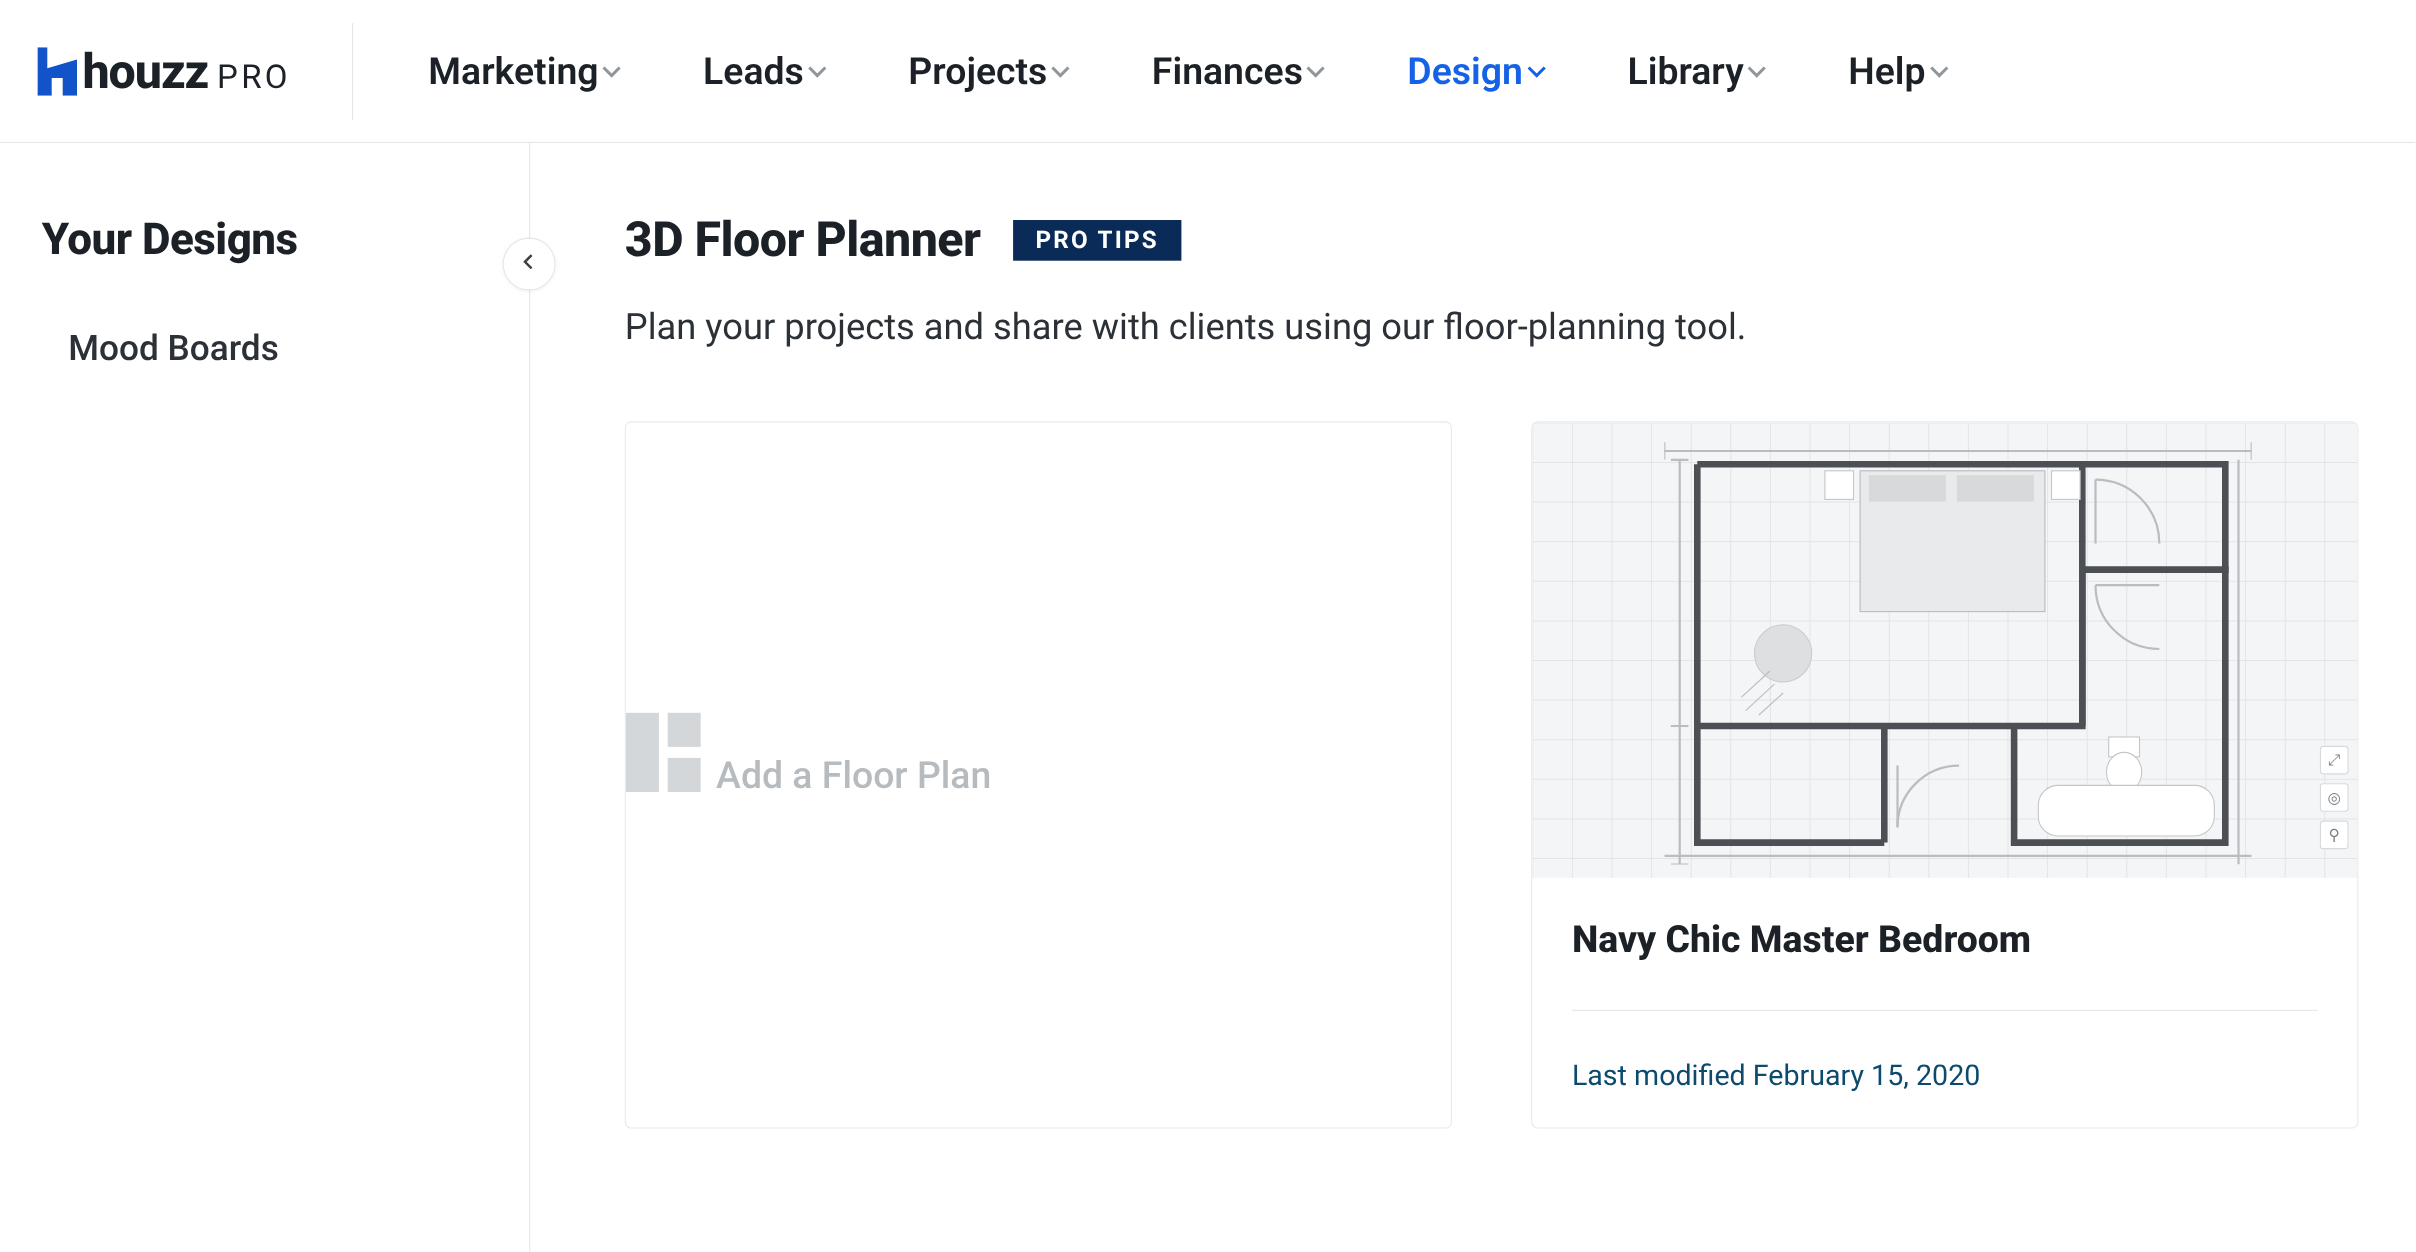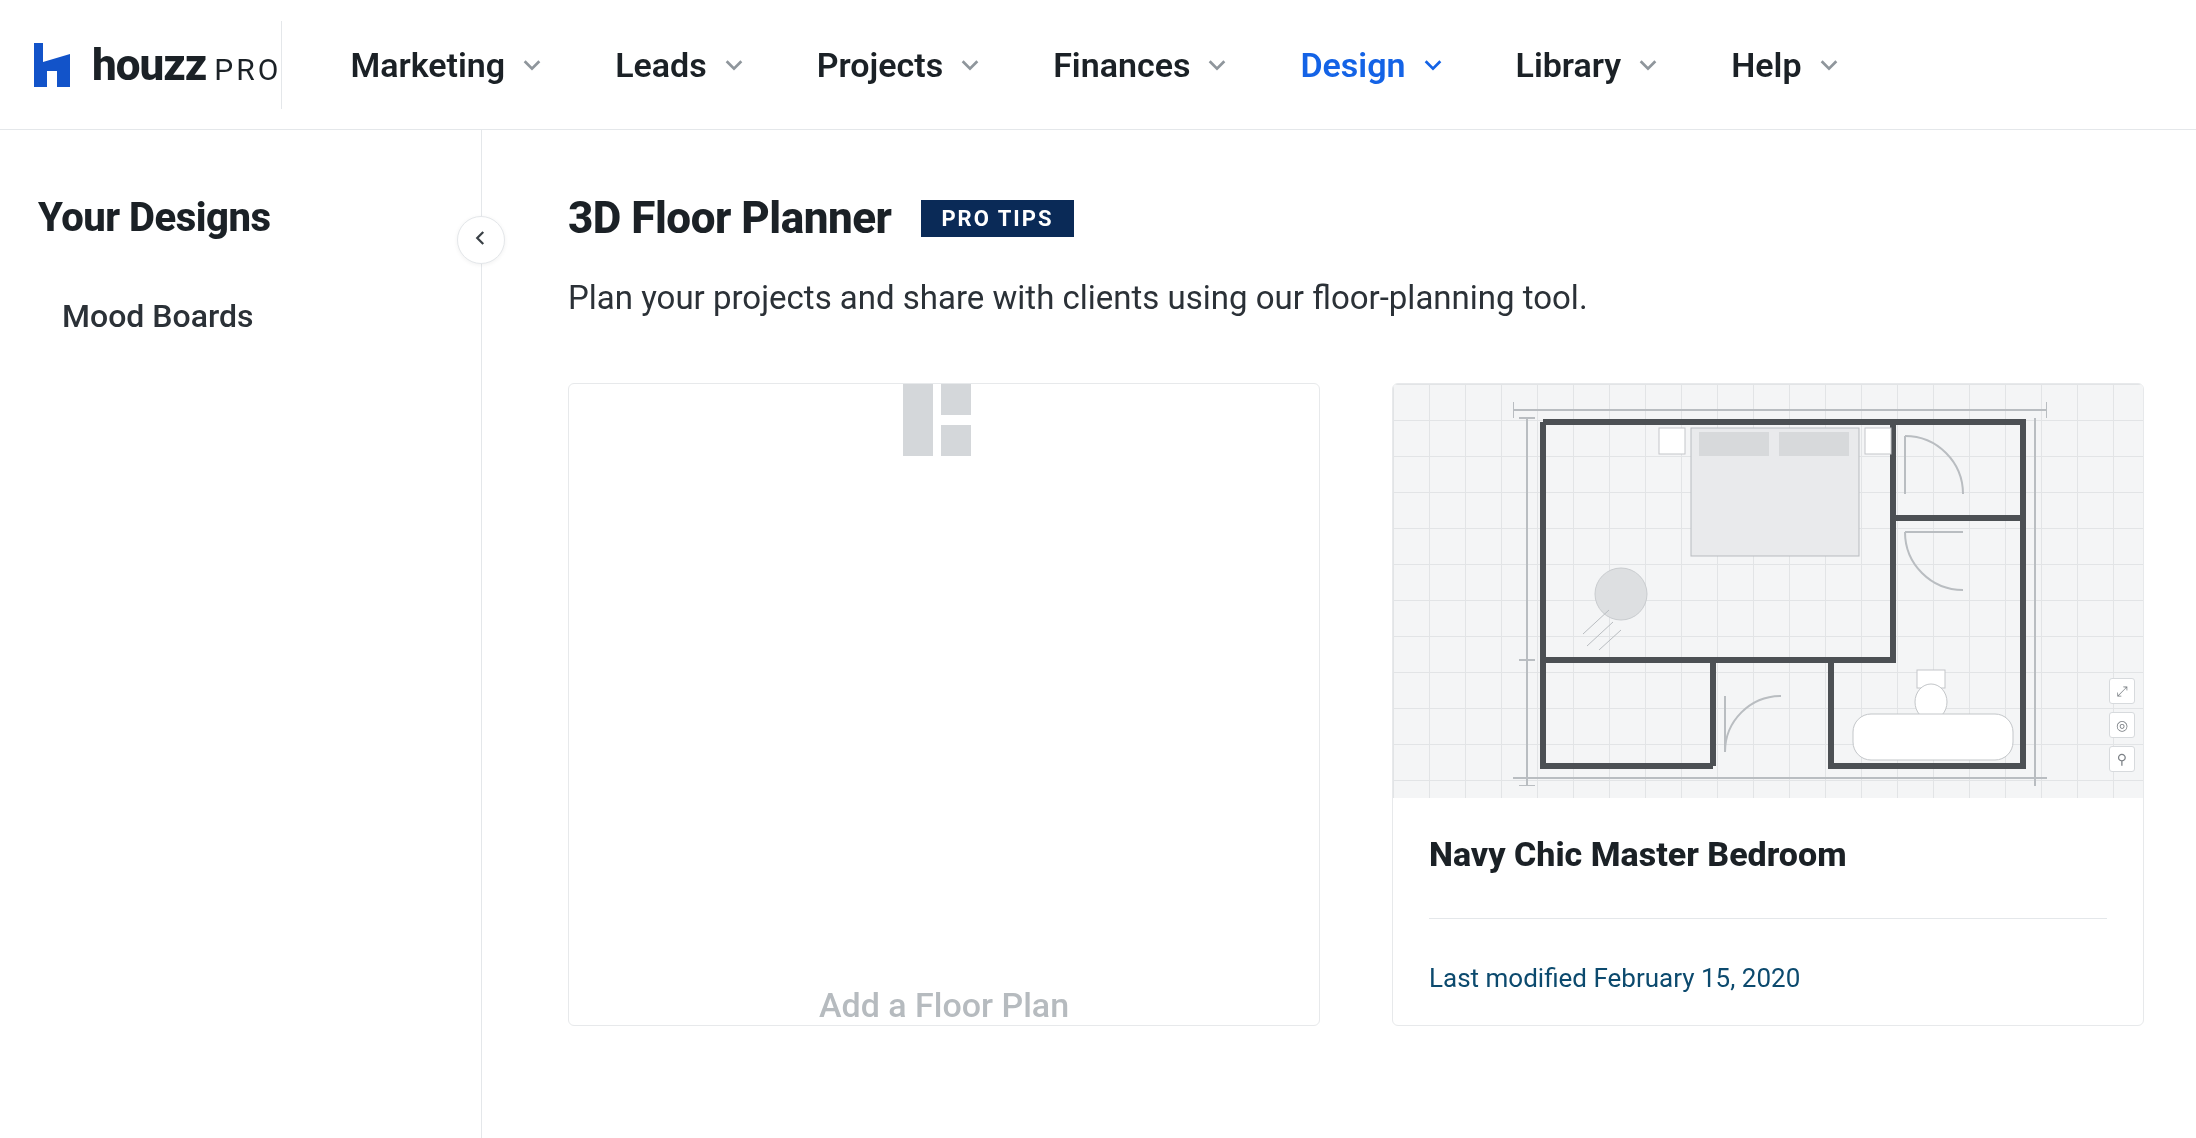--- a/index.html
+++ b/index.html
@@ -26,21 +26,22 @@
   .topbar{
     display:flex;
     align-items:center;
     height:130px;
     padding:0 44px 0 34px;
     border-bottom:1px solid var(--border);
   }
   .brand{
     display:flex;
     align-items:center;
-    gap:22px;
+    gap:5px;
+    padding-right:56px;
     border-right:1px solid var(--border);
     height:88px;
   }
   .brand .h-icon{
     width:36px;height:44px;
     color:#1253c9;
   }
   .brand .wordmark{
     font-size:44px;
     font-weight:800;
@@ -56,21 +57,21 @@
   }
   .nav{
     display:flex;
     align-items:center;
     margin-left:68px;
     gap:72px;
   }
   .nav-item{
     display:flex;
     align-items:center;
-    gap:16px;
+    gap:1px;
     font-size:34px;
     font-weight:600;
     color:var(--text);
     cursor:pointer;
   }
   .nav-item.active{color:var(--blue)}
   .nav-item.active .chev{color:var(--blue)}
   .chev{
     color:#8f969c;
     width:22px;height:22px;
@@ -170,23 +171,23 @@
     border:1px solid var(--card-border);
     border-radius:6px;
     overflow:hidden;
     background:#fff;
     cursor:pointer;
   }
 
   
   .add-card{
     display:flex;
-    flex-direction:column;
-    align-items:center;
-    justify-content:space-between;
+    flex-direction:row;
+    align-items:center;
+    justify-content:flex-start;
     color:#b1b6ba;
   }
   .add-icon{
     width:82px;height:72px;
     display:flex;gap:8px;align-items:flex-end;
     margin-bottom:42px;
   }
   .add-icon .blk-l{width:30px;height:72px;background:#d4d7da}
   .add-icon .stackr{display:flex;flex-direction:column;gap:10px}
   .add-icon .blk-s{width:30px;height:31px;background:#d4d7da}

